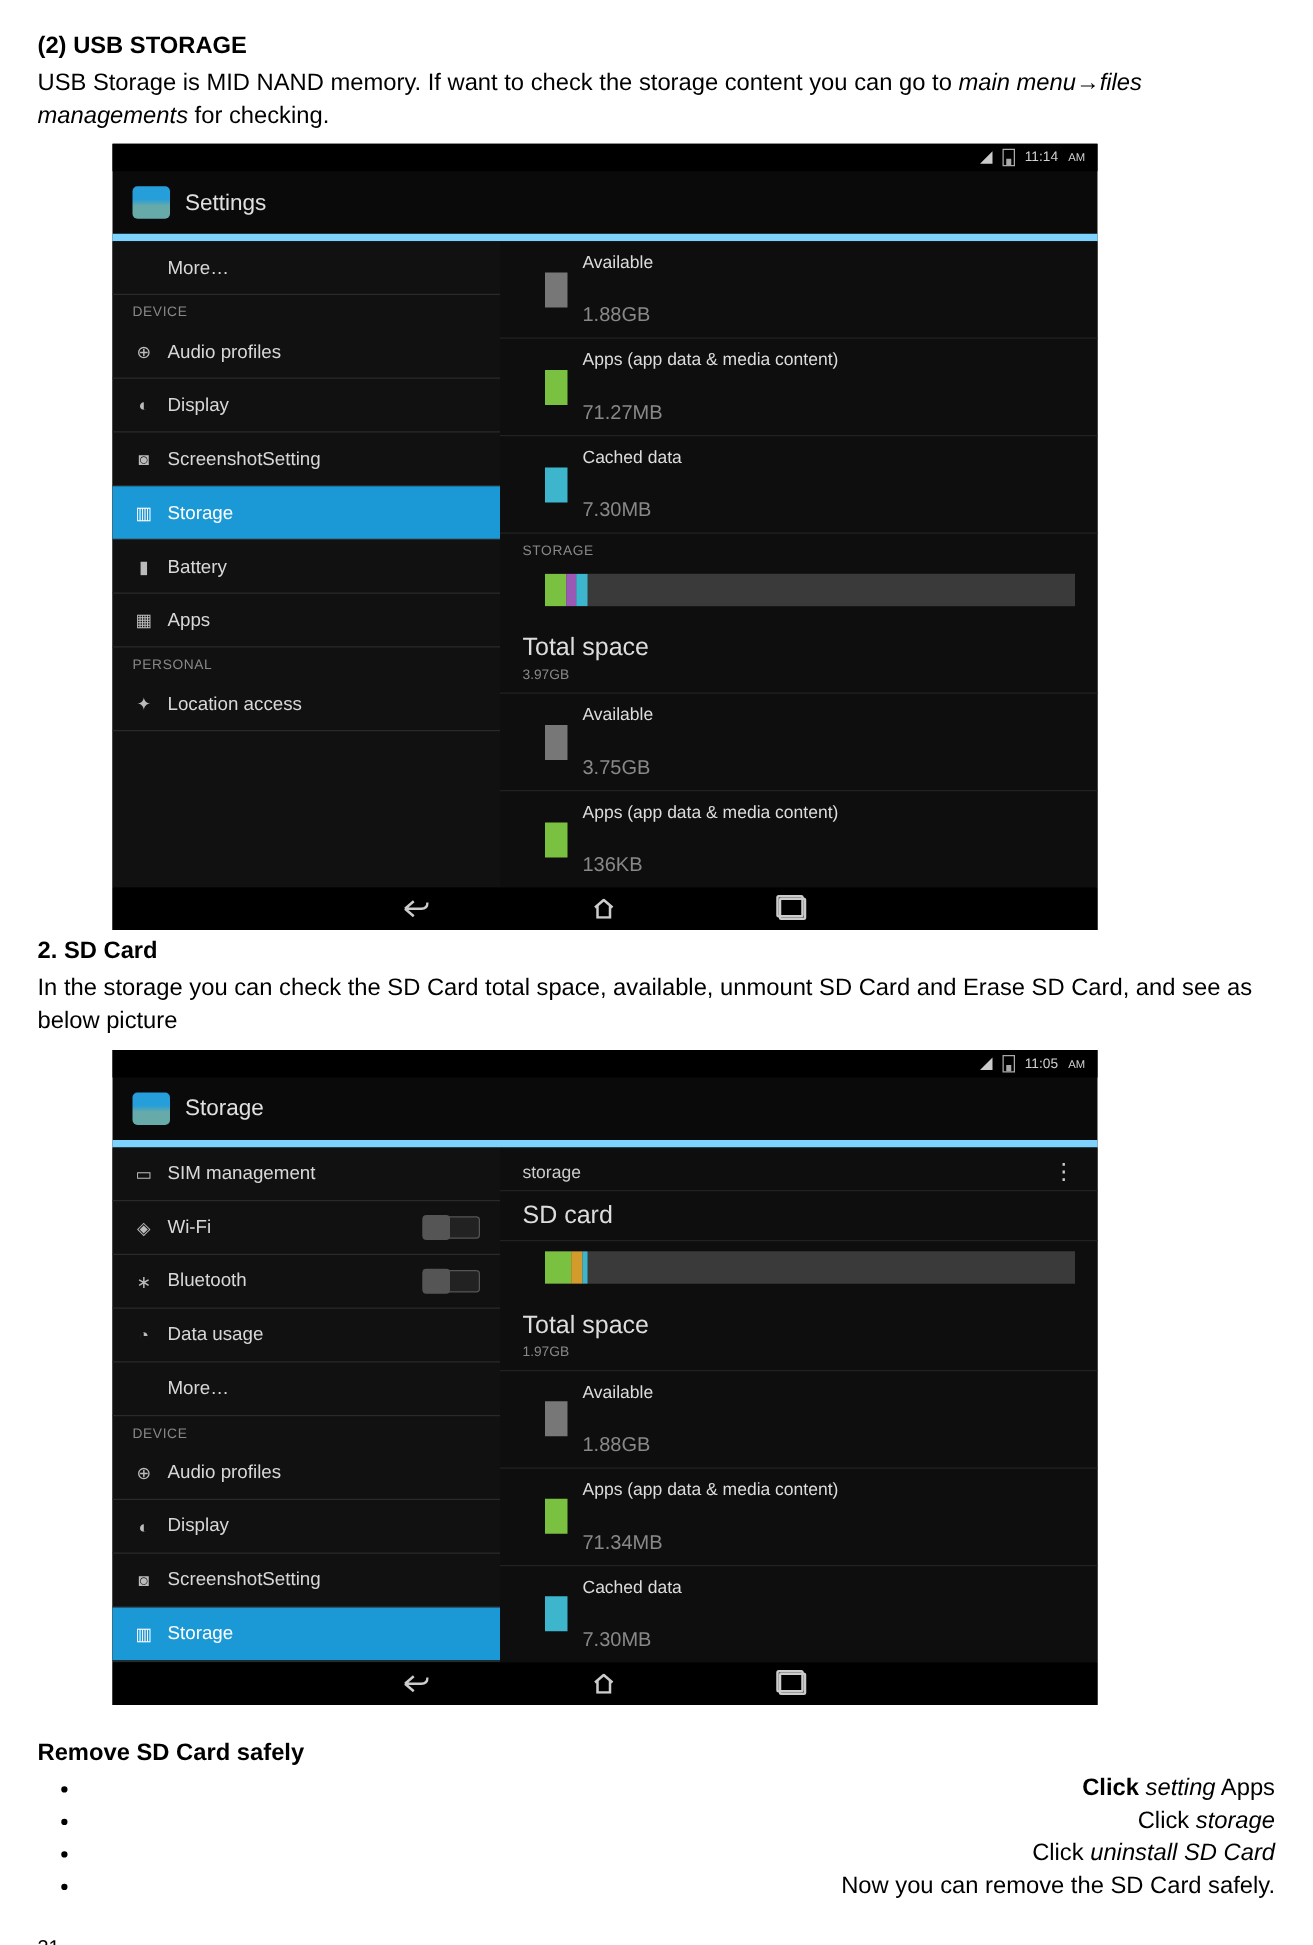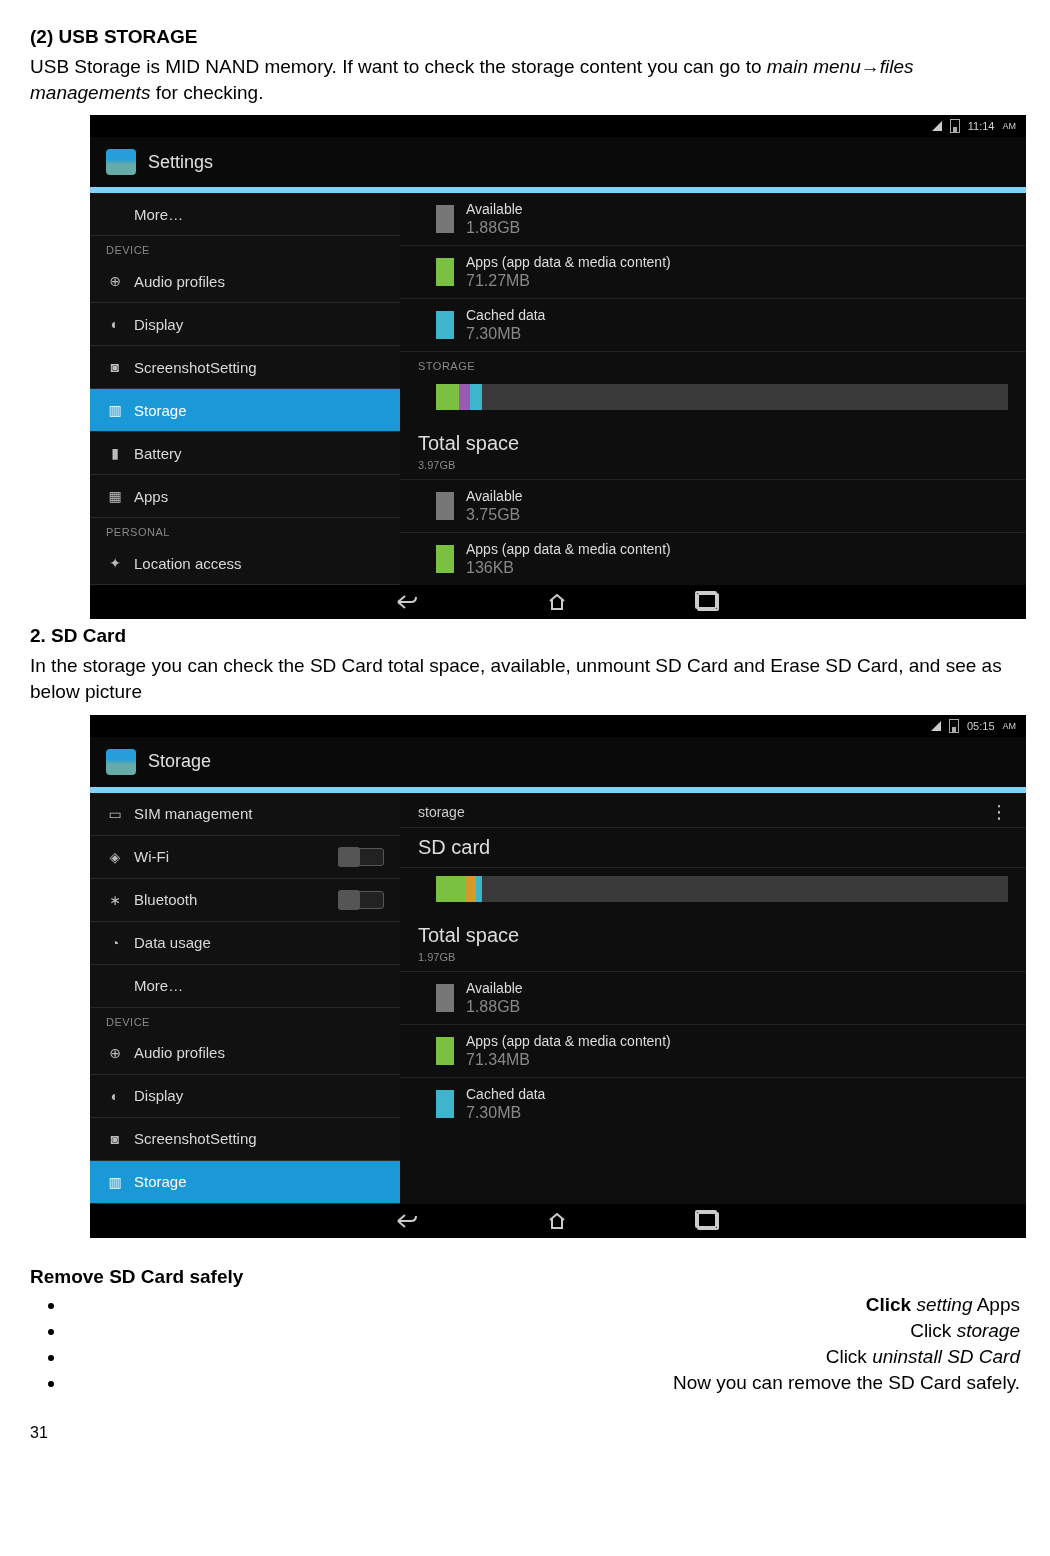--- a/index.html
+++ b/index.html
@@ -16,21 +16,21 @@
     margin: 6px 0;
   }
   .para {
     margin: 4px 0 10px 0;
     line-height: 1.35;
   }
   .italic { font-style: italic; }
   .screenshot {
     background: #0a0a0a;
     color: #d0d0d0;
-    width: 936px;
+    width: 788px;
     margin-left: 60px;
     position: relative;
     font-size: 14px;
     padding-bottom: 34px;
   }
   .statusbar {
     height: 22px;
     background: #000;
     display: flex;
     justify-content: flex-end;
@@ -138,21 +138,21 @@
     align-items:center;
     gap: 12px;
     padding: 8px 18px 8px 36px;
     border-bottom: 1px solid #222;
   }
   .swatch {
     width: 18px;
     height: 28px;
     flex-shrink:0;
   }
-  .item-texts { display:flex; flex-direction:column; }
+  .item-texts { display:flex; flex-direction:column;gap:25px; }
   .item-title { font-size:14px; color:#ddd; }
   .item-sub { font-size:16px; color:#888; margin-top:2px; }
   .tight-head-item {
     display:flex;
     flex-direction:column;
     gap:2px;
     padding: 8px 18px 8px 18px;
     border-bottom: 1px solid #222;
   }
   .tight-head-item .item-title { font-size:20px; color:#ddd; }
@@ -319,21 +319,21 @@
 </div>
 
 <div class="heading-bold">2. SD Card</div>
 <div class="para">In the storage you can check the SD Card total space, available, unmount SD Card and Erase SD Card, and see as below picture</div>
 
 
 <div class="screenshot">
   <div class="statusbar">
     <div class="wifi-tri"></div>
     <div class="batt"></div>
-    <span>05:15</span>
+    <span>11:05</span>
     <span style="font-size:9px;">AM</span>
   </div>
   <div class="headerbar">
     <div class="hb-icon"></div>
     <div class="hb-title">Storage</div>
   </div>
   <div class="cols">
     <div class="leftcol">
       <div class="row">
         <span class="ic">▭</span>

